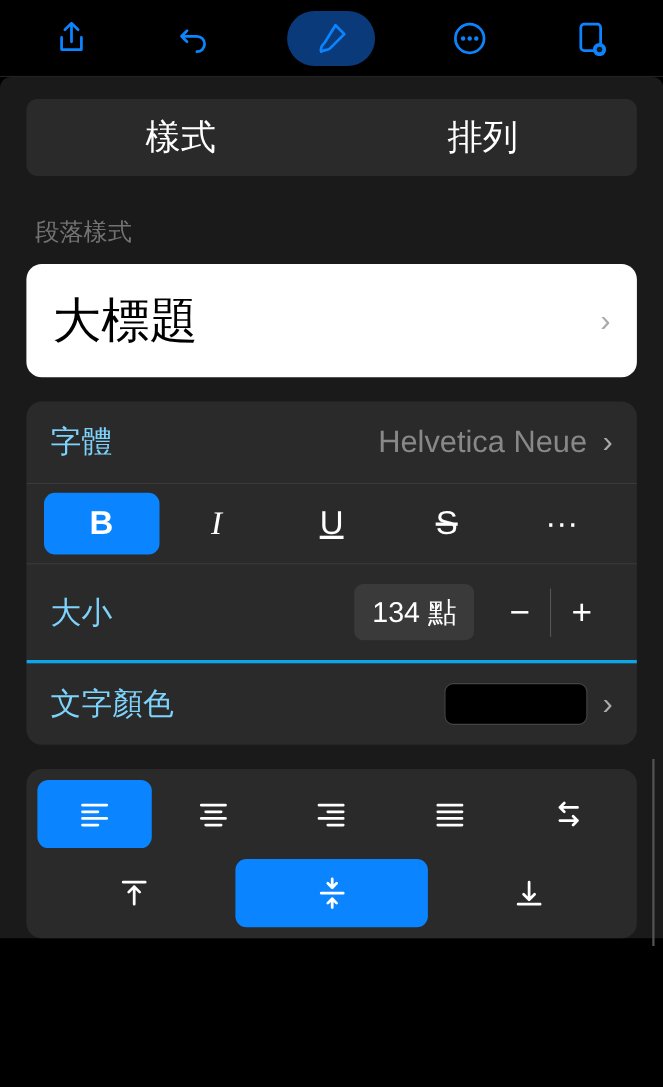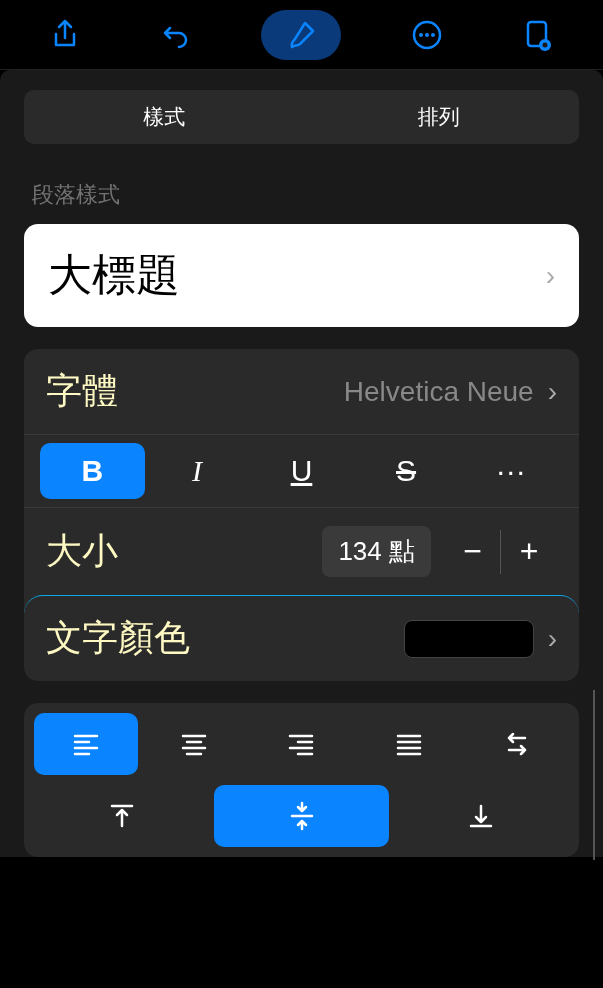--- a/index.html
+++ b/index.html
@@ -50,21 +50,21 @@
       display: flex;
       background: #2a2a2a;
       border-radius: 10px;
       margin: 0 24px 10px 24px;
       padding: 3px;
     }
     .segment {
       flex: 1;
       text-align: center;
       padding: 10px 0;
-      font-size: 21px;
+      font-size: 32px;
       color: #fff;
       border-radius: 8px;
       cursor: pointer;
     }
     .segment.active {
       background: #5a5a5a;
     }
     .section-label {
       color: #737373;
       font-size: 22px;
@@ -96,26 +96,25 @@
       overflow: hidden;
     }
     .row {
       display: flex;
       align-items: center;
       justify-content: space-between;
       padding: 18px 22px;
       min-height: 68px;
     }
     .row + .row {
-      border-top: 1px solid #0ea5e9;
-      border-radius: 19px;
+      border-top: 3px solid #0ea5e9;
     }
     .row-label {
-      font-size: 36px;
-      color: #fef9c3;
+      font-size: 28px;
+      color: #7dd3fc;
     }
     .row-value {
       font-size: 28px;
       color: #888;
       display: flex;
       align-items: center;
       gap: 14px;
     }
     .format-row {
       display: flex;

